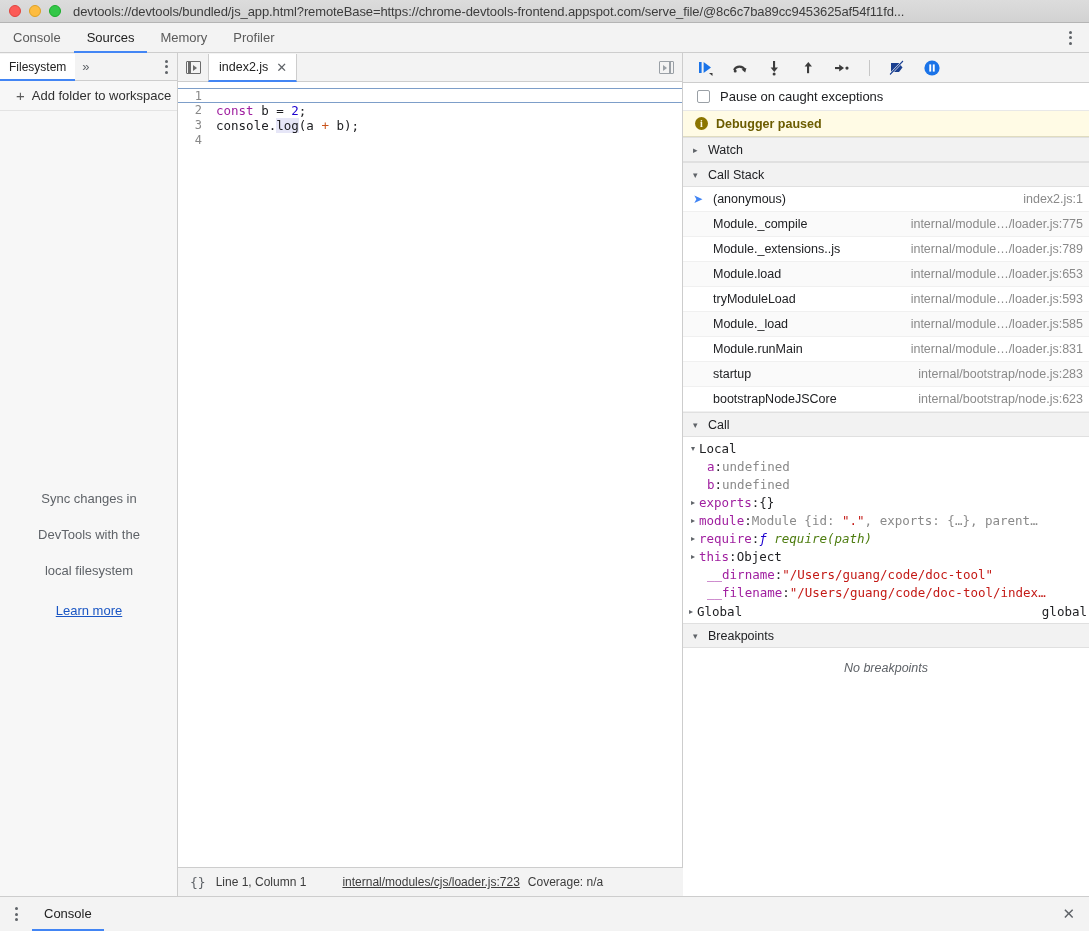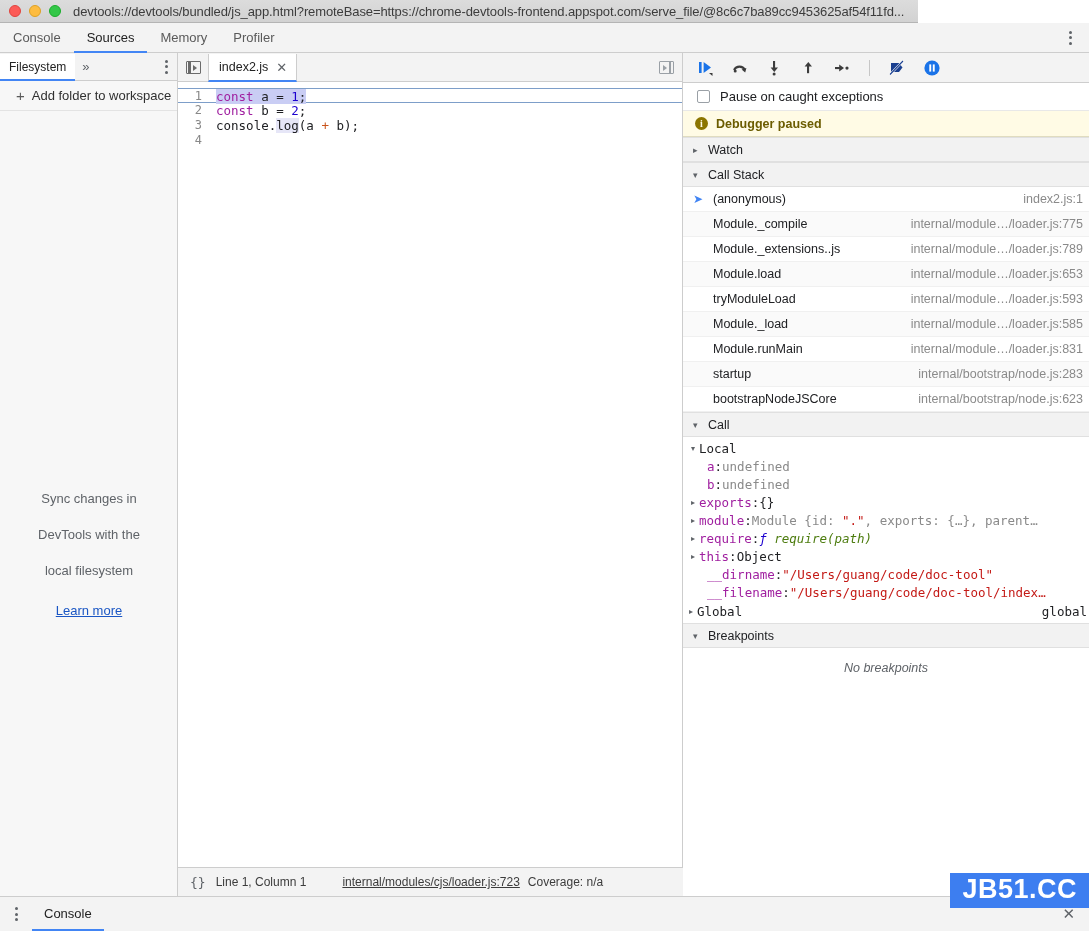--- a/index.html
+++ b/index.html
@@ -8,21 +8,21 @@
     width: 1089px; height: 931px;
     overflow: hidden;
     background: #fff;
     font-family: "Liberation Sans", sans-serif;
     -webkit-font-smoothing: antialiased;
   }
   .app { position: relative; width: 1089px; height: 931px; }
 
   
   .titlebar {
-    position: absolute; left: 0; top: 0; width: 918px; height: 23px;
+    position: absolute; left: 0; top: 0; width: 1089px; height: 23px;
     background: linear-gradient(#dcdcdc, #d2d2d2);
     border-bottom: 1px solid #b4b4b4;
     display: flex; align-items: center;
   }
   .traffic { display: flex; align-items: center; gap: 8px; padding-left: 9px; }
   .dot { width: 12px; height: 12px; border-radius: 50%; }
   .dot.red { background: #fc5b57; border: 1px solid #e0443e; }
   .dot.yellow { background: #fdbc40; border: 1px solid #dea123; }
   .dot.green { background: #33c748; border: 1px solid #1aad2b; }
   .title-text {
@@ -353,21 +353,20 @@
       </div>
       <div class="et-spacer"></div>
       <div class="panel-toggle">
           <span class="glyph"></span>
         </div>
     </div>
 
     <div class="code-area">
       <div class="code-line exec">
         <div class="gutter">1</div>
-        <div class="code-text"><span class="sel"><span class="tok-kw">const</span> <span class="tok-plain">a</span> <span class="tok-op">=</span> <span class="tok-num">1</span><span class="tok-op">;</span></span></div>
       </div>
       <div class="code-line">
         <div class="gutter">2</div>
         <div class="code-text"><span class="tok-kw">const</span> <span class="tok-plain">b</span> <span class="tok-op">=</span> <span class="tok-num">2</span><span class="tok-op">;</span></div>
       </div>
       <div class="code-line">
         <div class="gutter">3</div>
         <div class="code-text"><span class="tok-plain">console</span><span class="tok-op">.</span><span class="tok-fn-hl">log</span><span class="tok-op">(</span><span class="tok-plain">a</span> <span style="color:#c9531a">+</span> <span class="tok-plain">b</span><span class="tok-op">);</span></div>
       </div>
       <div class="code-line">
@@ -590,15 +589,14 @@
     <div class="drawer-kebab">
         <i></i>
         <i></i>
         <i></i>
       </div>
     <div class="drawer-tab">Console</div>
     <div class="drawer-spacer"></div>
     <div class="drawer-close">✕</div>
   </div>
 
-  <div class="watermark">JB51.CC</div>
 
 </div>
 
 </body></html>

